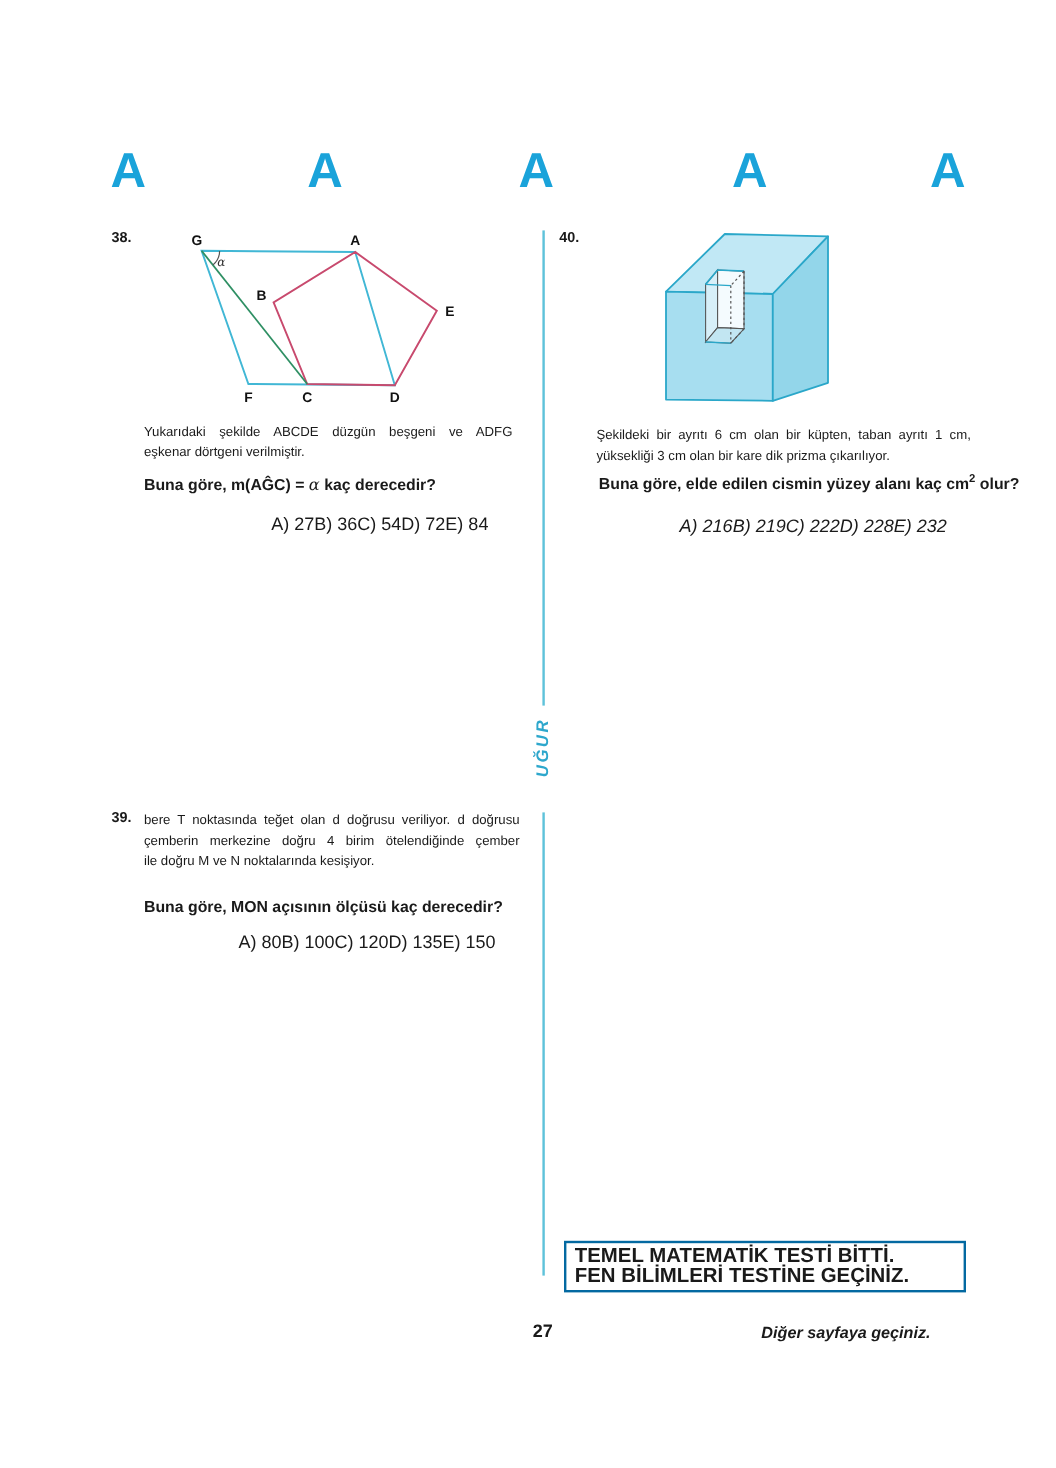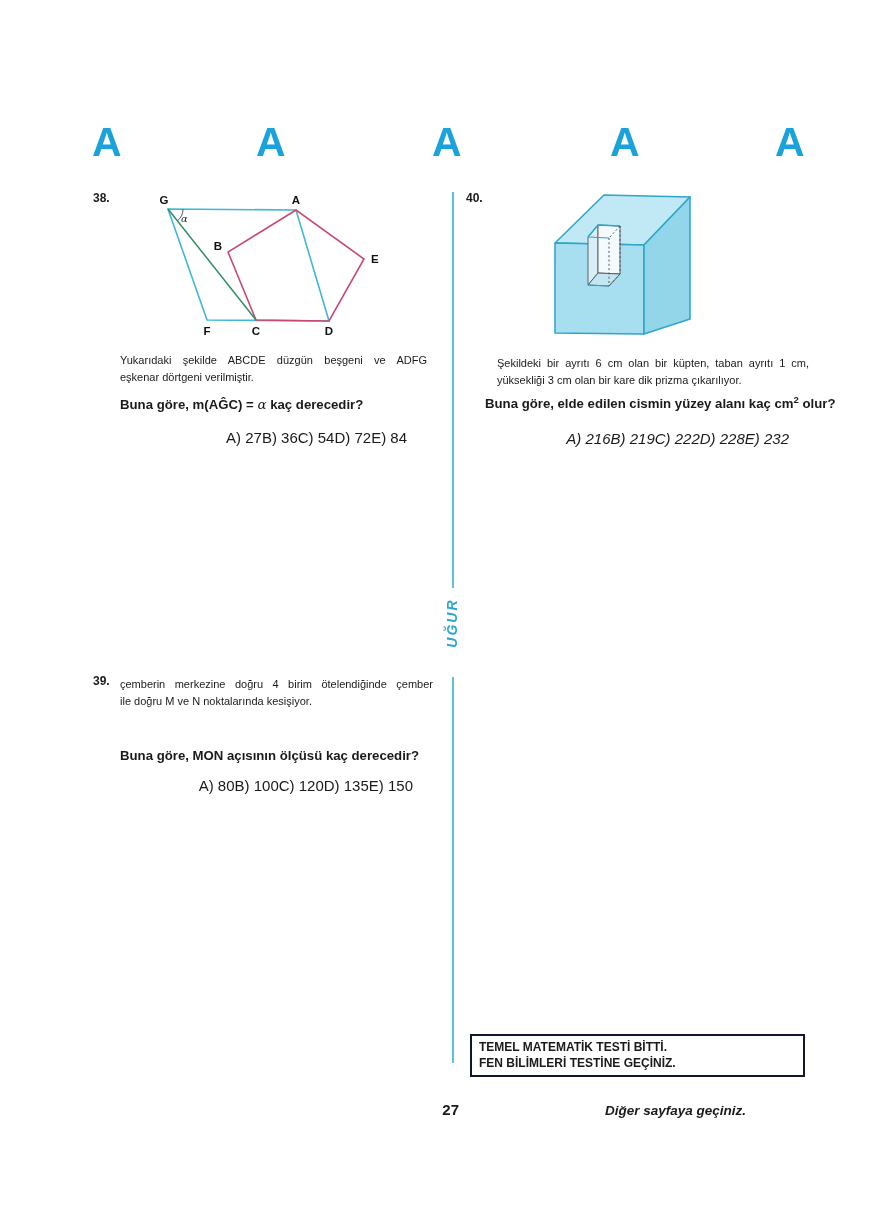--- a/index.html
+++ b/index.html
@@ -23,25 +23,25 @@
   .body-lines{position:absolute;font-size:11px;line-height:17px;}
   .body-lines .line{white-space:nowrap;}
   .just{text-align:justify;text-align-last:justify;}
   .w307{width:307px;} .w313{width:313px;} .w312{width:312px;}
   .prompt{position:absolute;font-size:13.2px;font-weight:bold;white-space:nowrap;}
   .alpha{font-family:"DejaVu Serif",serif;font-style:italic;font-weight:normal;font-size:13.5px;}
   .opts{position:absolute;display:flex;justify-content:flex-end;font-size:15px;}
   
   .endbox{
     position:absolute;left:470px;top:1034px;width:317px;
-    border:2px solid #0f172a;padding:3px 7px 4px 7px;
-    font-size:12px;font-weight:bold;line-height:16px;
+    border:2px solid #0369a1;padding:3px 7px 4px 7px;
+    font-size:17px;font-weight:bold;line-height:16px;
   }
-  .pagenum{position:absolute;left:399px;top:1101px;width:60px;text-align:right;font-size:15px;font-weight:bold;}
-  .nextnote{position:absolute;left:605px;top:1103px;width:200px;text-align:left;font-size:13.5px;font-weight:bold;font-style:italic;}
+  .pagenum{position:absolute;left:444px;top:1101px;width:60px;text-align:left;font-size:15px;font-weight:bold;}
+  .nextnote{position:absolute;left:605px;top:1103px;width:200px;text-align:center;font-size:13.5px;font-weight:bold;font-style:italic;}
   svg{display:block;}
   .figlabel{font-family:"Liberation Sans",sans-serif;font-weight:bold;font-size:11.5px;fill:#111;}
   .figalpha{font-family:"DejaVu Serif",serif;font-style:italic;font-size:10px;fill:#333;}
 </style>
 </head>
 <body>
 
 <div class="page">
 
   <div>
@@ -89,20 +89,21 @@
     <span>A) 27</span>
     <span>B) 36</span>
     <span>C) 54</span>
     <span>D) 72</span>
     <span>E) 84</span>
   </div>
 
   <div class="qnum" style="left:93px;top:674px;">39.</div>
 
   <div class="body-lines w313" style="left:120px;top:676px;line-height:16.8px;">
+    <div class="line just">bere T noktasında teğet olan d doğrusu veriliyor. d doğrusu</div>
     <div class="line just">çemberin merkezine doğru 4 birim ötelendiğinde çember</div>
     <div class="line">ile doğru M ve N noktalarında kesişiyor.</div>
   </div>
 
   <div class="prompt" style="left:120px;top:748px;">Buna göre, MON açısının ölçüsü kaç derecedir?</div>
 
   <div class="opts" style="left:120px;top:777px;width:293px;">
     <span>A) 80</span>
     <span>B) 100</span>
     <span>C) 120</span>
@@ -127,21 +128,21 @@
     <path d="M43,100 L64,101" fill="none" stroke="#2aa7c9" stroke-width="1.1"></path>
 
     <path d="M75,41 L64,53 M64,53 L64,101 M75,41 L75,89 M75,89 L64,101" fill="none" stroke="#555" stroke-width="1" stroke-dasharray="2,2.3"></path>
   </svg>
 
   <div class="body-lines w312" style="left:497px;top:355px;">
     <div class="line just">Şekildeki bir ayrıtı 6 cm olan bir küpten, taban ayrıtı 1 cm,</div>
     <div class="line">yüksekliği 3 cm olan bir kare dik prizma çıkarılıyor.</div>
   </div>
 
-  <div class="prompt" style="left:485px;top:394px;"><span>Buna göre, elde edilen cismin yüzey alanı kaç cm</span><sup style="font-size:9.5px;">2</sup><span> olur?</span></div>
+  <div class="prompt" style="left:499px;top:394px;"><span>Buna göre, elde edilen cismin yüzey alanı kaç cm</span><sup style="font-size:9.5px;">2</sup><span> olur?</span></div>
 
   <div class="opts" style="left:497px;top:430px;width:292px;font-style:italic;">
     <span>A) 216</span>
     <span>B) 219</span>
     <span>C) 222</span>
     <span>D) 228</span>
     <span>E) 232</span>
   </div>
 
   <div class="endbox">

